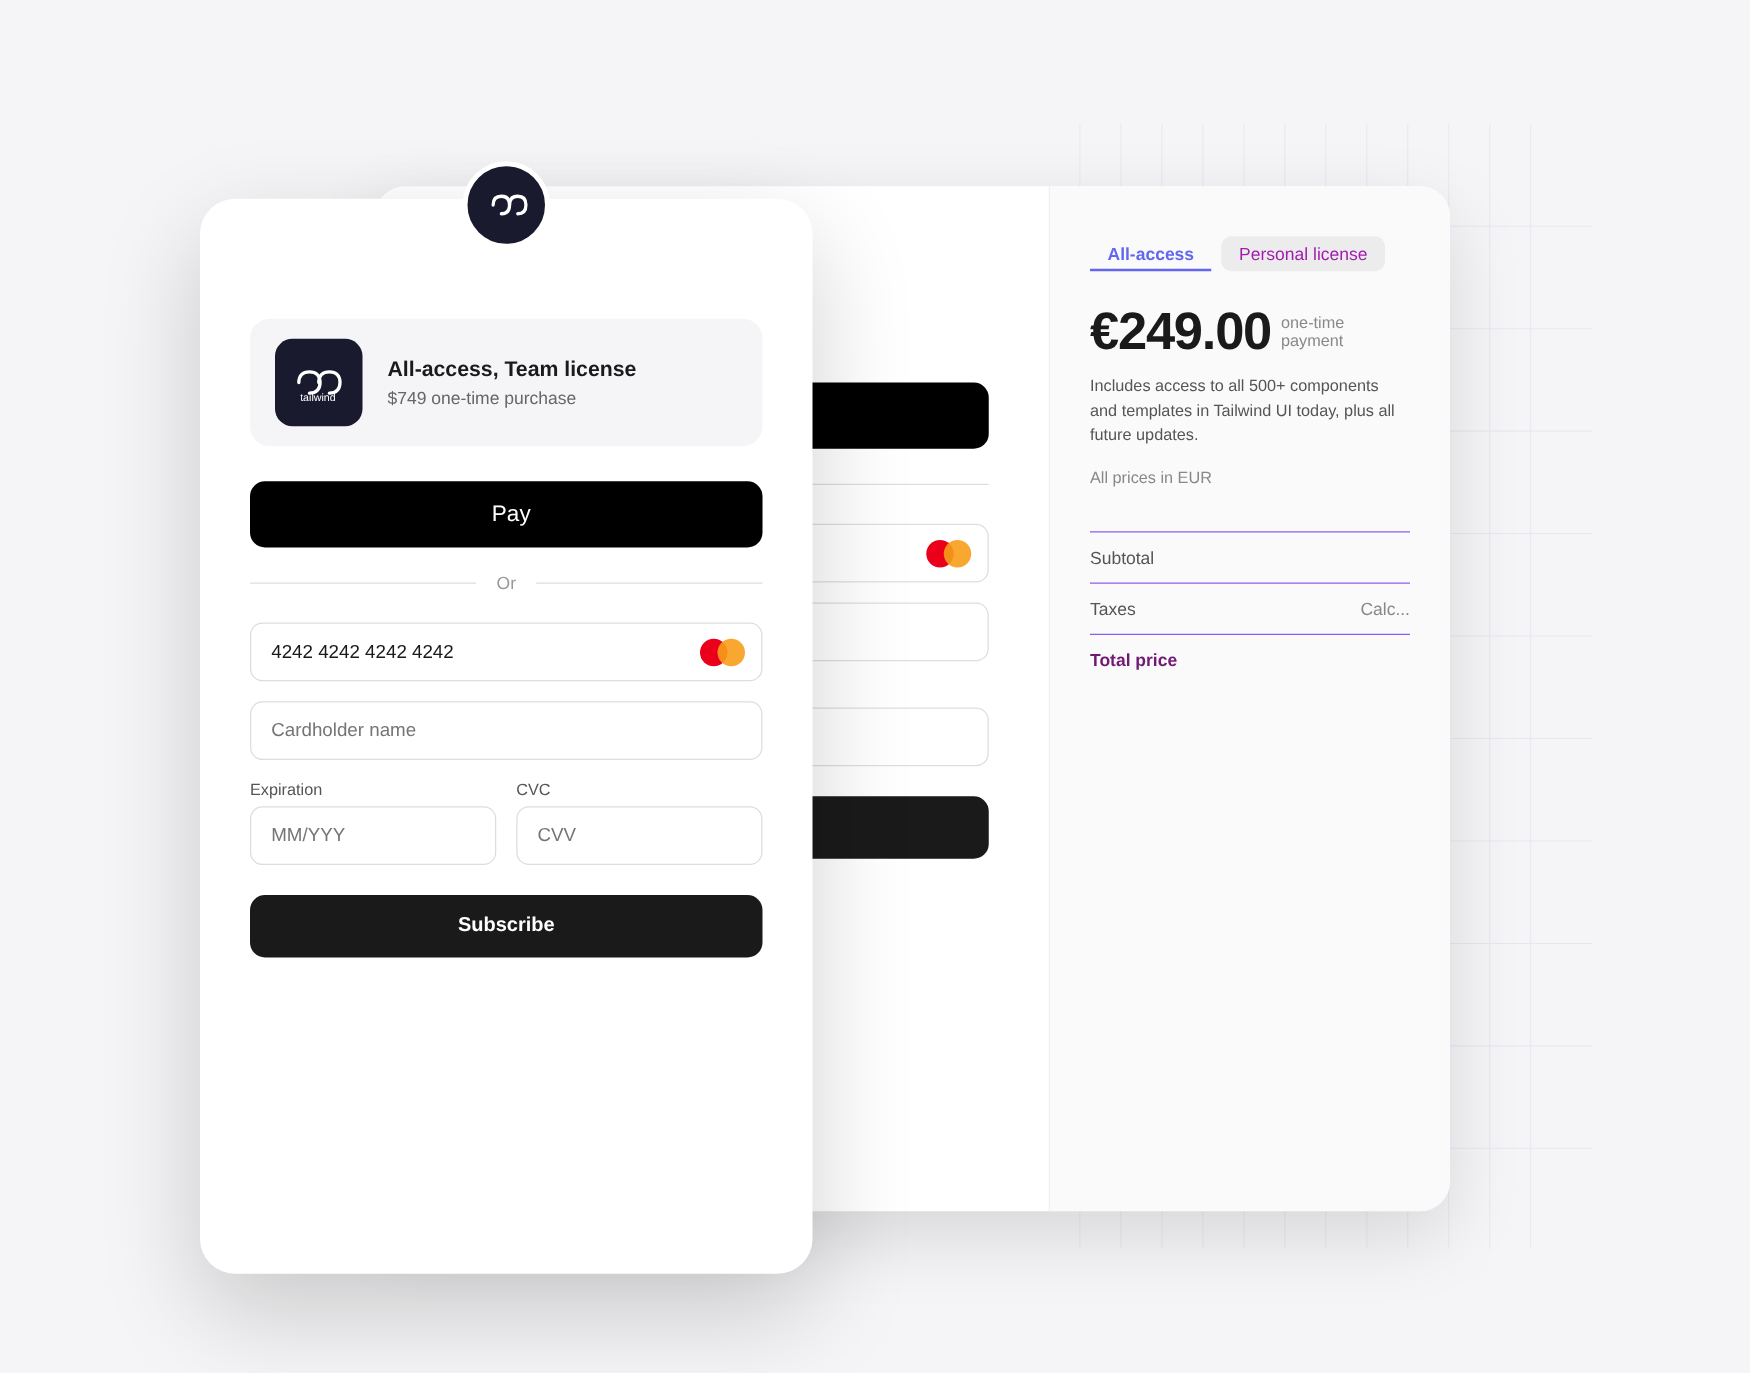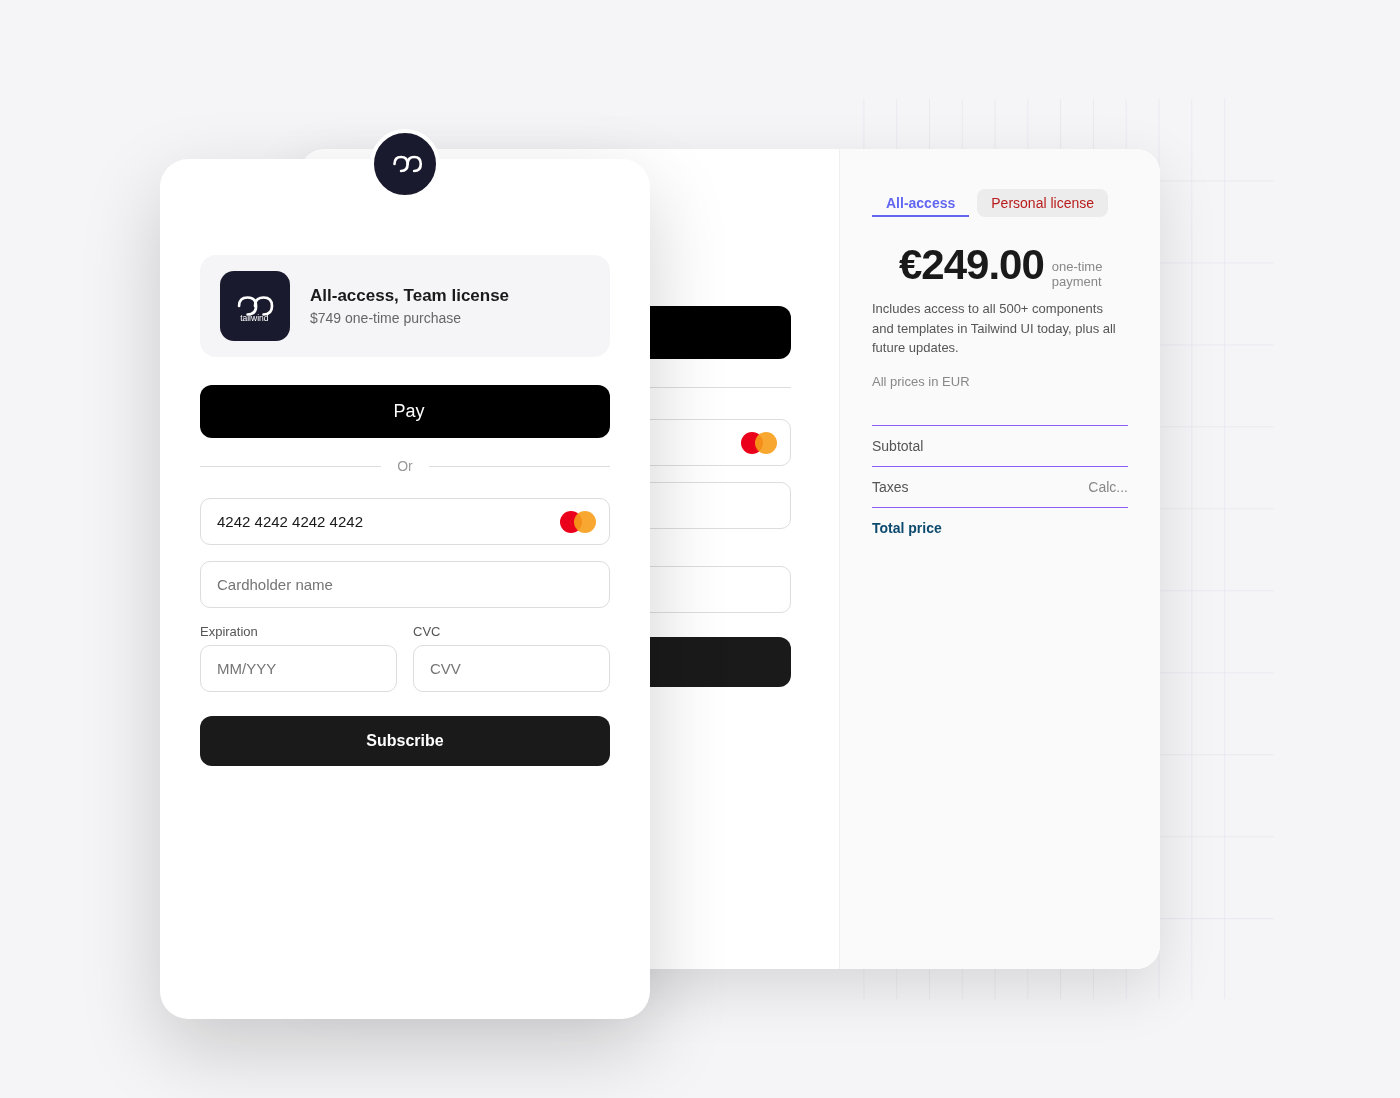--- a/index.html
+++ b/index.html
@@ -221,21 +221,21 @@
     .plan-tab-active {
       color: #6366f1;
       background: transparent;
       font-weight: 600;
       border-bottom: 2px solid #6366f1;
       border-radius: 0;
       padding-bottom: 4px;
     }
     .plan-tab-inactive {
       background: #ececec;
-      color: #b91c1c;
+      color: #a21caf;
     }
 
     .price-main {
       font-size: 42px;
       font-weight: 700;
       color: #1a1a1a;
       letter-spacing: -1px;
     }
     .price-label {
       font-size: 13px;
@@ -259,21 +259,21 @@
     .summary-line {
       display: flex;
       justify-content: space-between;
       padding: 12px 0;
       border-top: 1px solid #8b5cf6;
       font-size: 14px;
       color: #555;
     }
     .summary-line.total {
       font-weight: 700;
-      color: #0c4a6e;
+      color: #701a75;
     }
     .summary-val {
       color: #888;
     }
 
     
     .front-card {
       position: absolute;
       left: 0;
       top: 80px;
@@ -444,21 +444,21 @@
 
       <div class="plan-tabs">
         <button class="plan-tab plan-tab-active">
           <span>All-access</span>
         </button>
         <button class="plan-tab plan-tab-inactive">
           <span>Personal license</span>
         </button>
       </div>
 
-      <div style="display:flex;align-items:flex-end;margin-bottom:8px;margin-left:27px;">
+      <div style="display:flex;align-items:center;margin-bottom:8px;">
         <span class="price-main">€249.00</span>
         <span class="price-label">one-time payment</span>
       </div>
 
       <p class="price-desc">Includes access to all 500+ components and templates in Tailwind UI today, plus all future updates.</p>
       <p class="currency-note">All prices in EUR</p>
 
       <div class="summary-line">
         <span>Subtotal</span>
         <span class="summary-val"></span>

